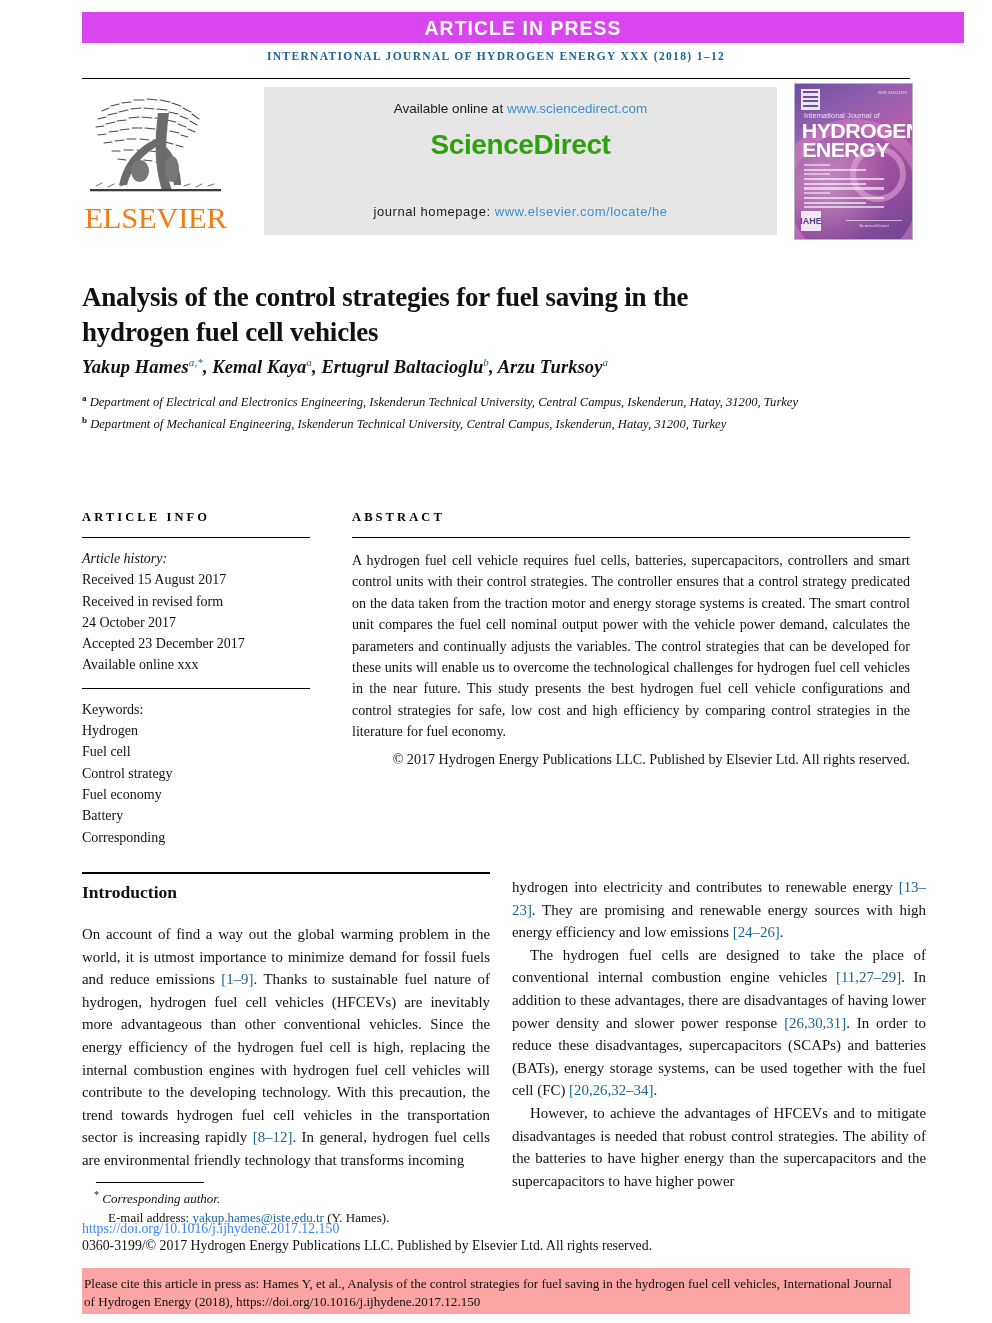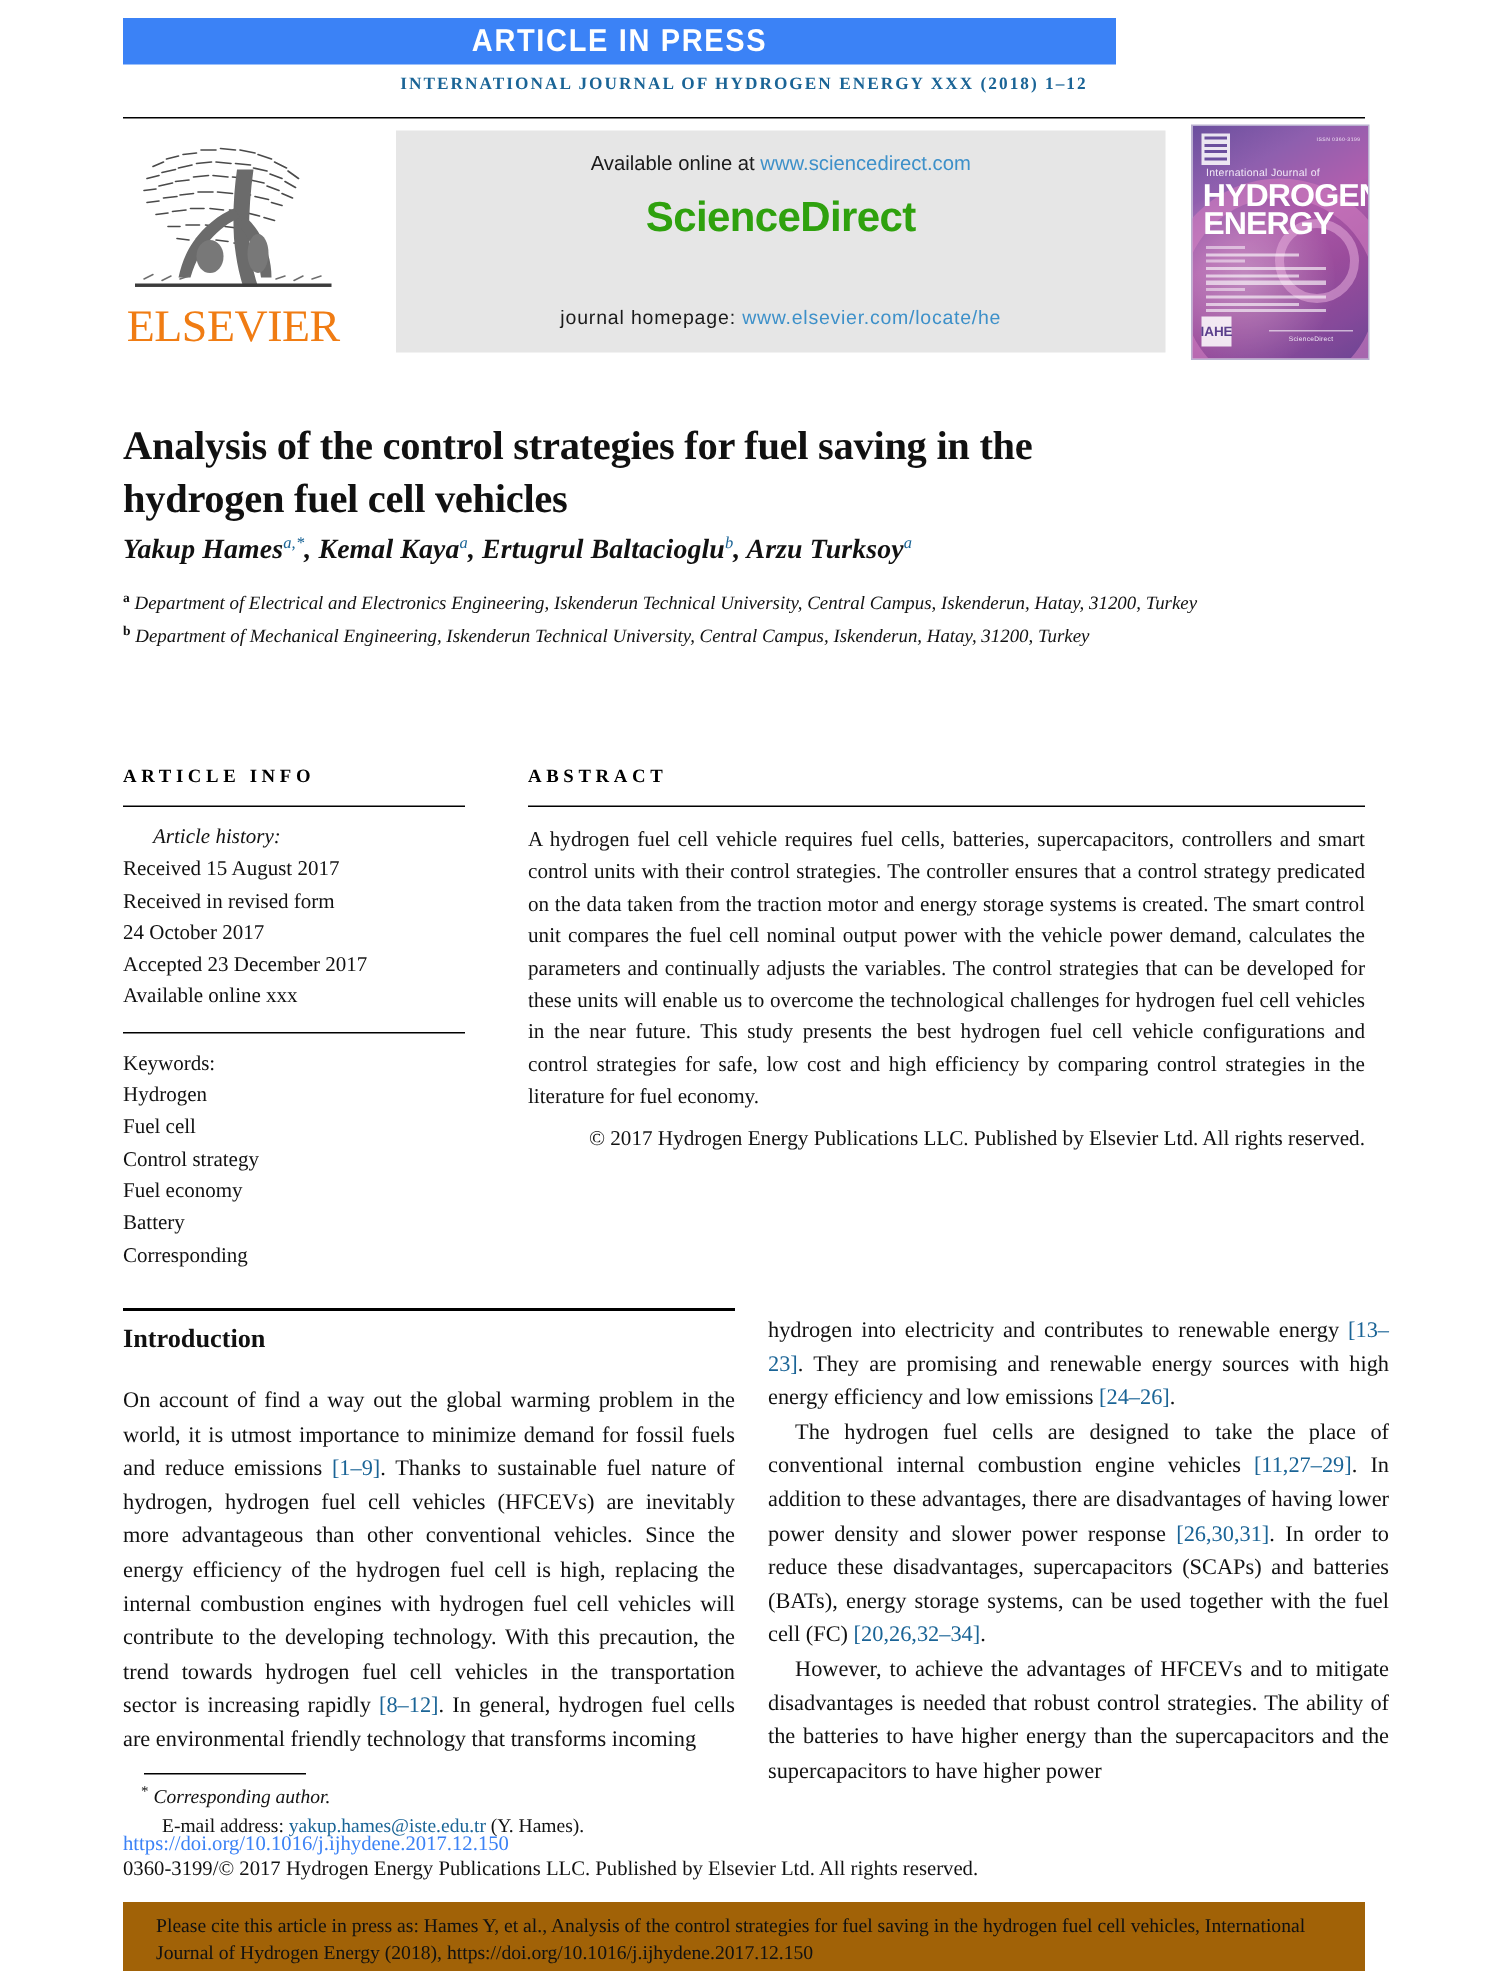--- a/index.html
+++ b/index.html
@@ -20,23 +20,23 @@
     height: 1323px;
     position: relative;
     box-sizing: border-box;
   }
 
   
   .aip-band {
     position: absolute;
     left: 82px;
     top: 12px;
-    width: 662px;
+    width: 882px;
     height: 31px;
-    background: #3b82f6;
+    background: #d946ef;
     display: flex;
     align-items: center;
     justify-content: center;
   }
   .aip-text {
     font-family: "Liberation Sans", sans-serif;
     font-weight: bold;
     font-size: 21px;
     letter-spacing: 1.2px;
     color: #ffffff;
@@ -323,21 +323,21 @@
     width: 228px;
   }
   .info-col .rule { margin-top: 12px; }
   .info-body {
     margin-top: 10px;
     font-family: "Liberation Serif", serif;
     font-size: 14px;
     line-height: 21.3px;
     color: #111;
   }
-  .info-body .ital { font-style: italic; margin-left: 20px; }
+  .info-body .ital { font-style: italic; }
   .kw-rule { margin-top: 12px; }
   .kw-body {
     margin-top: 10px;
     font-family: "Liberation Serif", serif;
     font-size: 14px;
     line-height: 21.3px;
     color: #111;
   }
   .kw-body .ital { }
 
@@ -441,23 +441,23 @@
     color: #111;
   }
 
   
   .cite-box {
     position: absolute;
     left: 82px;
     top: 1268px;
     width: 828px;
     height: 46px;
-    background: #a16207;
+    background: #fca5a5;
     box-sizing: border-box;
-    padding: 7px 10px 0 22px;
+    padding: 7px 10px 0 2px;
   }
   .cite-box p {
     margin: 0;
     font-family: "Liberation Serif", serif;
     font-size: 13.1px;
     line-height: 17.6px;
     color: #111;
   }
 </style>
 </head>

